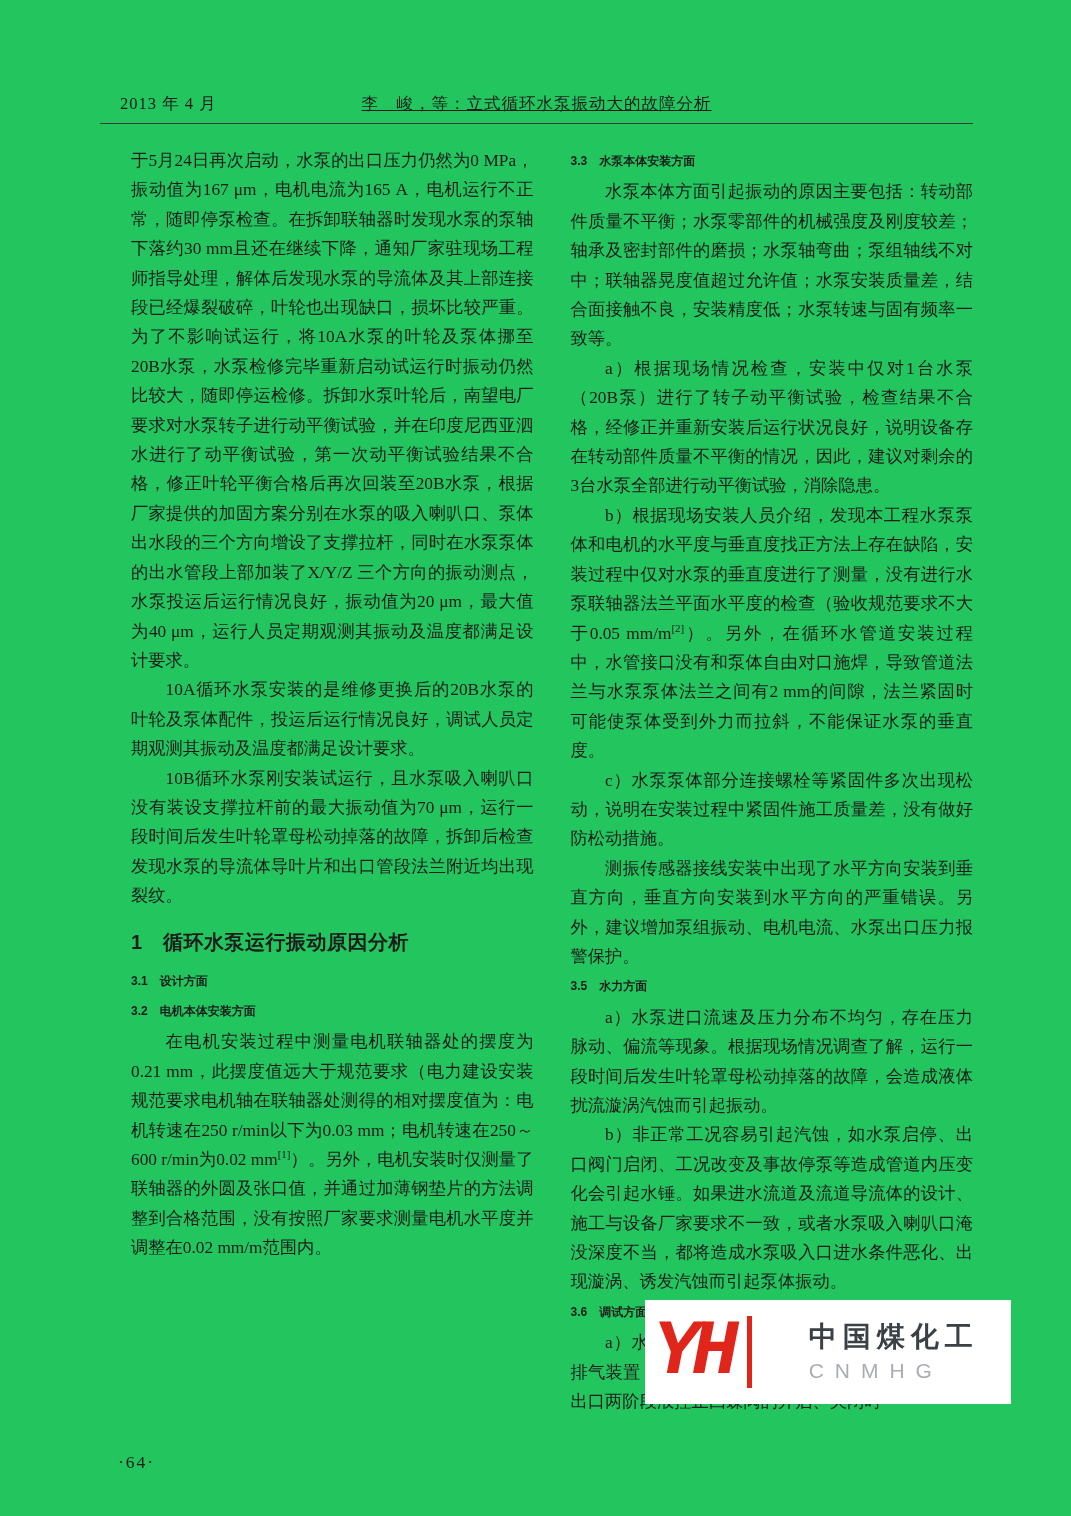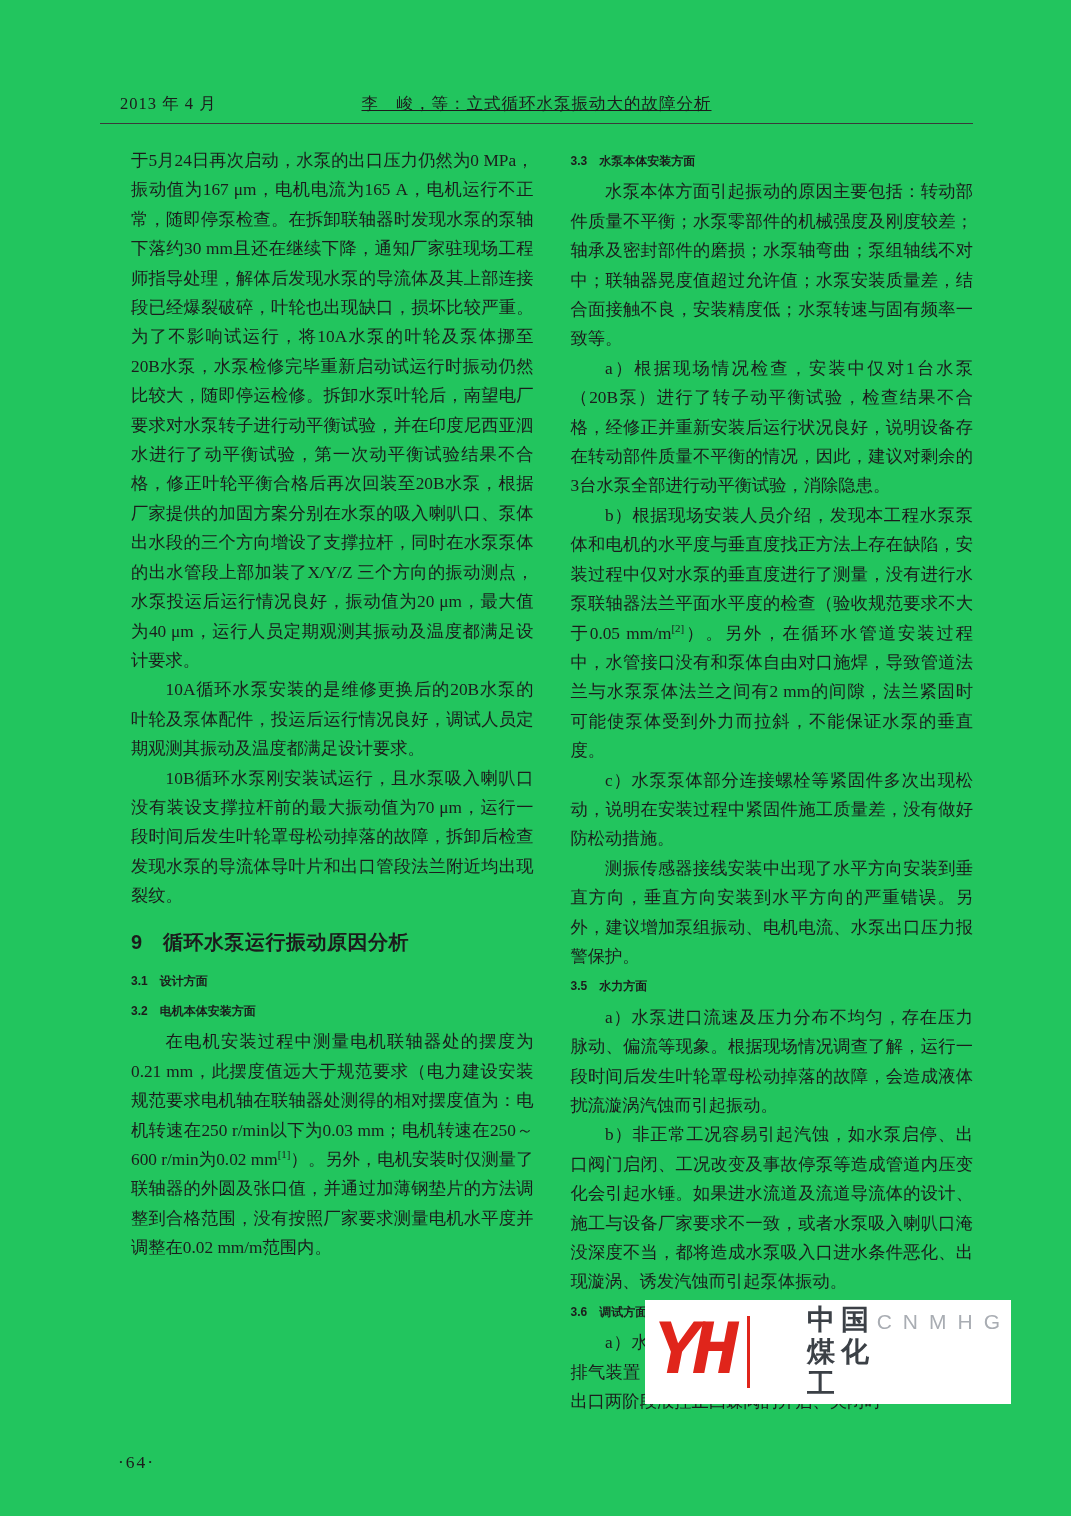--- a/index.html
+++ b/index.html
@@ -62,21 +62,21 @@
     font-family: Liberation Mono, monospace;
     font-weight: bold; font-style: italic;
     font-size: 78px; line-height: 82px;
     letter-spacing: -8px;
     padding-left: 8px;
   }
   .wm-bar {
     width: 5px; height: 72px; background: #e0251b;
     margin: 0 14px 0 16px;
   }
-  .wm-text { display: flex; justify-content: center; margin-left: 43px; }
+  .wm-text { display: flex; flex-direction: column; justify-content: center; margin-left: 43px; }
   .wm-name {
     font-family: "Liberation Sans", "DejaVu Sans", sans-serif;
     color: #3b4046; font-weight: bold;
     font-size: 28px; letter-spacing: 6px; line-height: 32px;
   }
   .wm-sub {
     font-family: "Liberation Sans", "DejaVu Sans", sans-serif;
     color: #a9adb3; font-size: 21px; letter-spacing: 11px;
     margin-top: 6px; line-height: 24px;
   }
@@ -89,21 +89,21 @@
   <header class="page-header">
     <span class="header-date">2013 年 4 月</span>
     <span class="header-title">李　峻，等：立式循环水泵振动大的故障分析</span>
   </header>
 
   <main class="columns">
     <div class="col" id="col-left">
         <p><span>于5月24日再次启动，水泵的出口压力仍然为0 MPa，振动值为167 μm，电机电流为165 A，电机运行不正常，随即停泵检查。在拆卸联轴器时发现水泵的泵轴下落约30 mm且还在继续下降，通知厂家驻现场工程师指导处理，解体后发现水泵的导流体及其上部连接段已经爆裂破碎，叶轮也出现缺口，损坏比较严重。为了不影响试运行，将10A水泵的叶轮及泵体挪至20B水泵，水泵检修完毕重新启动试运行时振动仍然比较大，随即停运检修。拆卸水泵叶轮后，南望电厂要求对水泵转子进行动平衡试验，并在印度尼西亚泗水进行了动平衡试验，第一次动平衡试验结果不合格，修正叶轮平衡合格后再次回装至20B水泵，根据厂家提供的加固方案分别在水泵的吸入喇叭口、泵体出水段的三个方向增设了支撑拉杆，同时在水泵泵体的出水管段上部加装了X/Y/Z 三个方向的振动测点，水泵投运后运行情况良好，振动值为20 μm，最大值为40 μm，运行人员定期观测其振动及温度都满足设计要求。</span></p>
         <p class="indent"><span>10A循环水泵安装的是维修更换后的20B水泵的叶轮及泵体配件，投运后运行情况良好，调试人员定期观测其振动及温度都满足设计要求。</span></p>
         <p class="indent"><span>10B循环水泵刚安装试运行，且水泵吸入喇叭口没有装设支撑拉杆前的最大振动值为70 μm，运行一段时间后发生叶轮罩母松动掉落的故障，拆卸后检查发现水泵的导流体导叶片和出口管段法兰附近均出现裂纹。</span></p>
-        <h2><span>9　循环水泵运行振动原因分析</span></h2>
+        <h2><span>1　循环水泵运行振动原因分析</span></h2>
         <h3><span>3.1　设计方面</span></h3>
         <h3><span>3.2　电机本体安装方面</span></h3>
         <p class="indent"><span>在电机安装过程中测量电机联轴器处的摆度为0.21 mm，此摆度值远大于规范要求（电力建设安装规范要求电机轴在联轴器处测得的相对摆度值为：电机转速在250 r/min以下为0.03 mm；电机转速在250～600 r/min为0.02 mm</span><sup>[1]</sup><span>）。另外，电机安装时仅测量了联轴器的外圆及张口值，并通过加薄钢垫片的方法调整到合格范围，没有按照厂家要求测量电机水平度并调整在0.02 mm/m范围内。</span></p>
       </div>
     <div class="col" id="col-right">
         <h3><span>3.3　水泵本体安装方面</span></h3>
         <p class="indent"><span>水泵本体方面引起振动的原因主要包括：转动部件质量不平衡；水泵零部件的机械强度及刚度较差；轴承及密封部件的磨损；水泵轴弯曲；泵组轴线不对中；联轴器晃度值超过允许值；水泵安装质量差，结合面接触不良，安装精度低；水泵转速与固有频率一致等。</span></p>
         <p class="indent"><span>a）根据现场情况检查，安装中仅对1台水泵（20B泵）进行了转子动平衡试验，检查结果不合格，经修正并重新安装后运行状况良好，说明设备存在转动部件质量不平衡的情况，因此，建议对剩余的3台水泵全部进行动平衡试验，消除隐患。</span></p>
         <p class="indent"><span>b）根据现场安装人员介绍，发现本工程水泵泵体和电机的水平度与垂直度找正方法上存在缺陷，安装过程中仅对水泵的垂直度进行了测量，没有进行水泵联轴器法兰平面水平度的检查（验收规范要求不大于0.05 mm/m</span><sup>[2]</sup><span>）。另外，在循环水管道安装过程中，水管接口没有和泵体自由对口施焊，导致管道法兰与水泵泵体法兰之间有2 mm的间隙，法兰紧固时可能使泵体受到外力而拉斜，不能保证水泵的垂直度。</span></p>
         <p class="indent"><span>c）水泵泵体部分连接螺栓等紧固件多次出现松动，说明在安装过程中紧固件施工质量差，没有做好防松动措施。</span></p>

